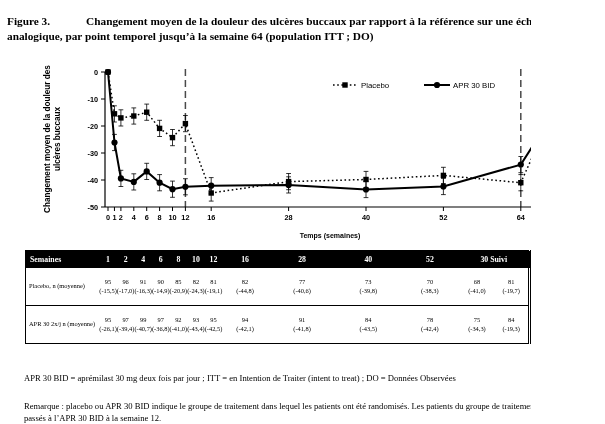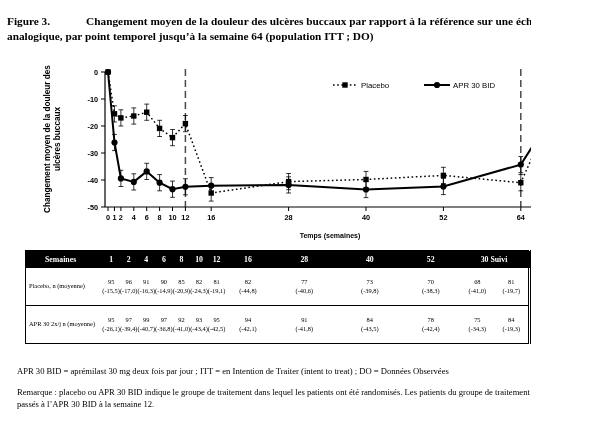--- a/index.html
+++ b/index.html
@@ -15,27 +15,27 @@
           font-family:"Liberation Sans",sans-serif;font-weight:bold;
           font-size:8.2px;line-height:1.2;}
   .tick{font-family:"Liberation Sans",sans-serif;font-weight:bold;font-size:7.3px;}
   .leg{font-family:"Liberation Sans",sans-serif;font-size:7.8px;}
   .axl{font-family:"Liberation Sans",sans-serif;font-weight:bold;font-size:7px;}
   .tbl{position:absolute;left:25px;top:250px;border-collapse:collapse;
        table-layout:fixed;border:1.5px solid #000;border-right:3px double #000;
        font-family:"Liberation Serif",serif;}
   .tbl th{background:#000;color:#fff;font-size:7.8px;font-weight:bold;height:17px;
           padding:0 1px;text-align:center;}
-  .tbl th.lblh{text-align:left;padding-left:19px;}
+  .tbl th.lblh{text-align:left;padding-left:4px;}
   .tbl td{font-size:6.4px;text-align:center;vertical-align:middle;height:37px;
           padding:0;line-height:1.4;}
   .tbl td.lbl{text-align:left;padding-left:3px;}
   .tbl tr.r1 td{border-bottom:1px solid #000;}
   .foot{position:absolute;left:7px;top:356px;width:594px;font-size:8.6px;line-height:1.32;}
-  .foot p{margin:10px;}
+  .foot p{margin:17px;}
 </style>
 </head>
 <body>
 
 <div class="page">
 
   <p class="title"><span class="fig">Figure 3.</span><span>Changement moyen de la douleur des ulcères buccaux par rapport à la référence sur une échelle visuelle analogique, par point temporel jusqu’à la semaine 64 (population ITT ; DO)</span></p>
 
   <div class="chart">
     <div class="ylabel">Changement moyen de la douleur des ulcères buccaux</div>

